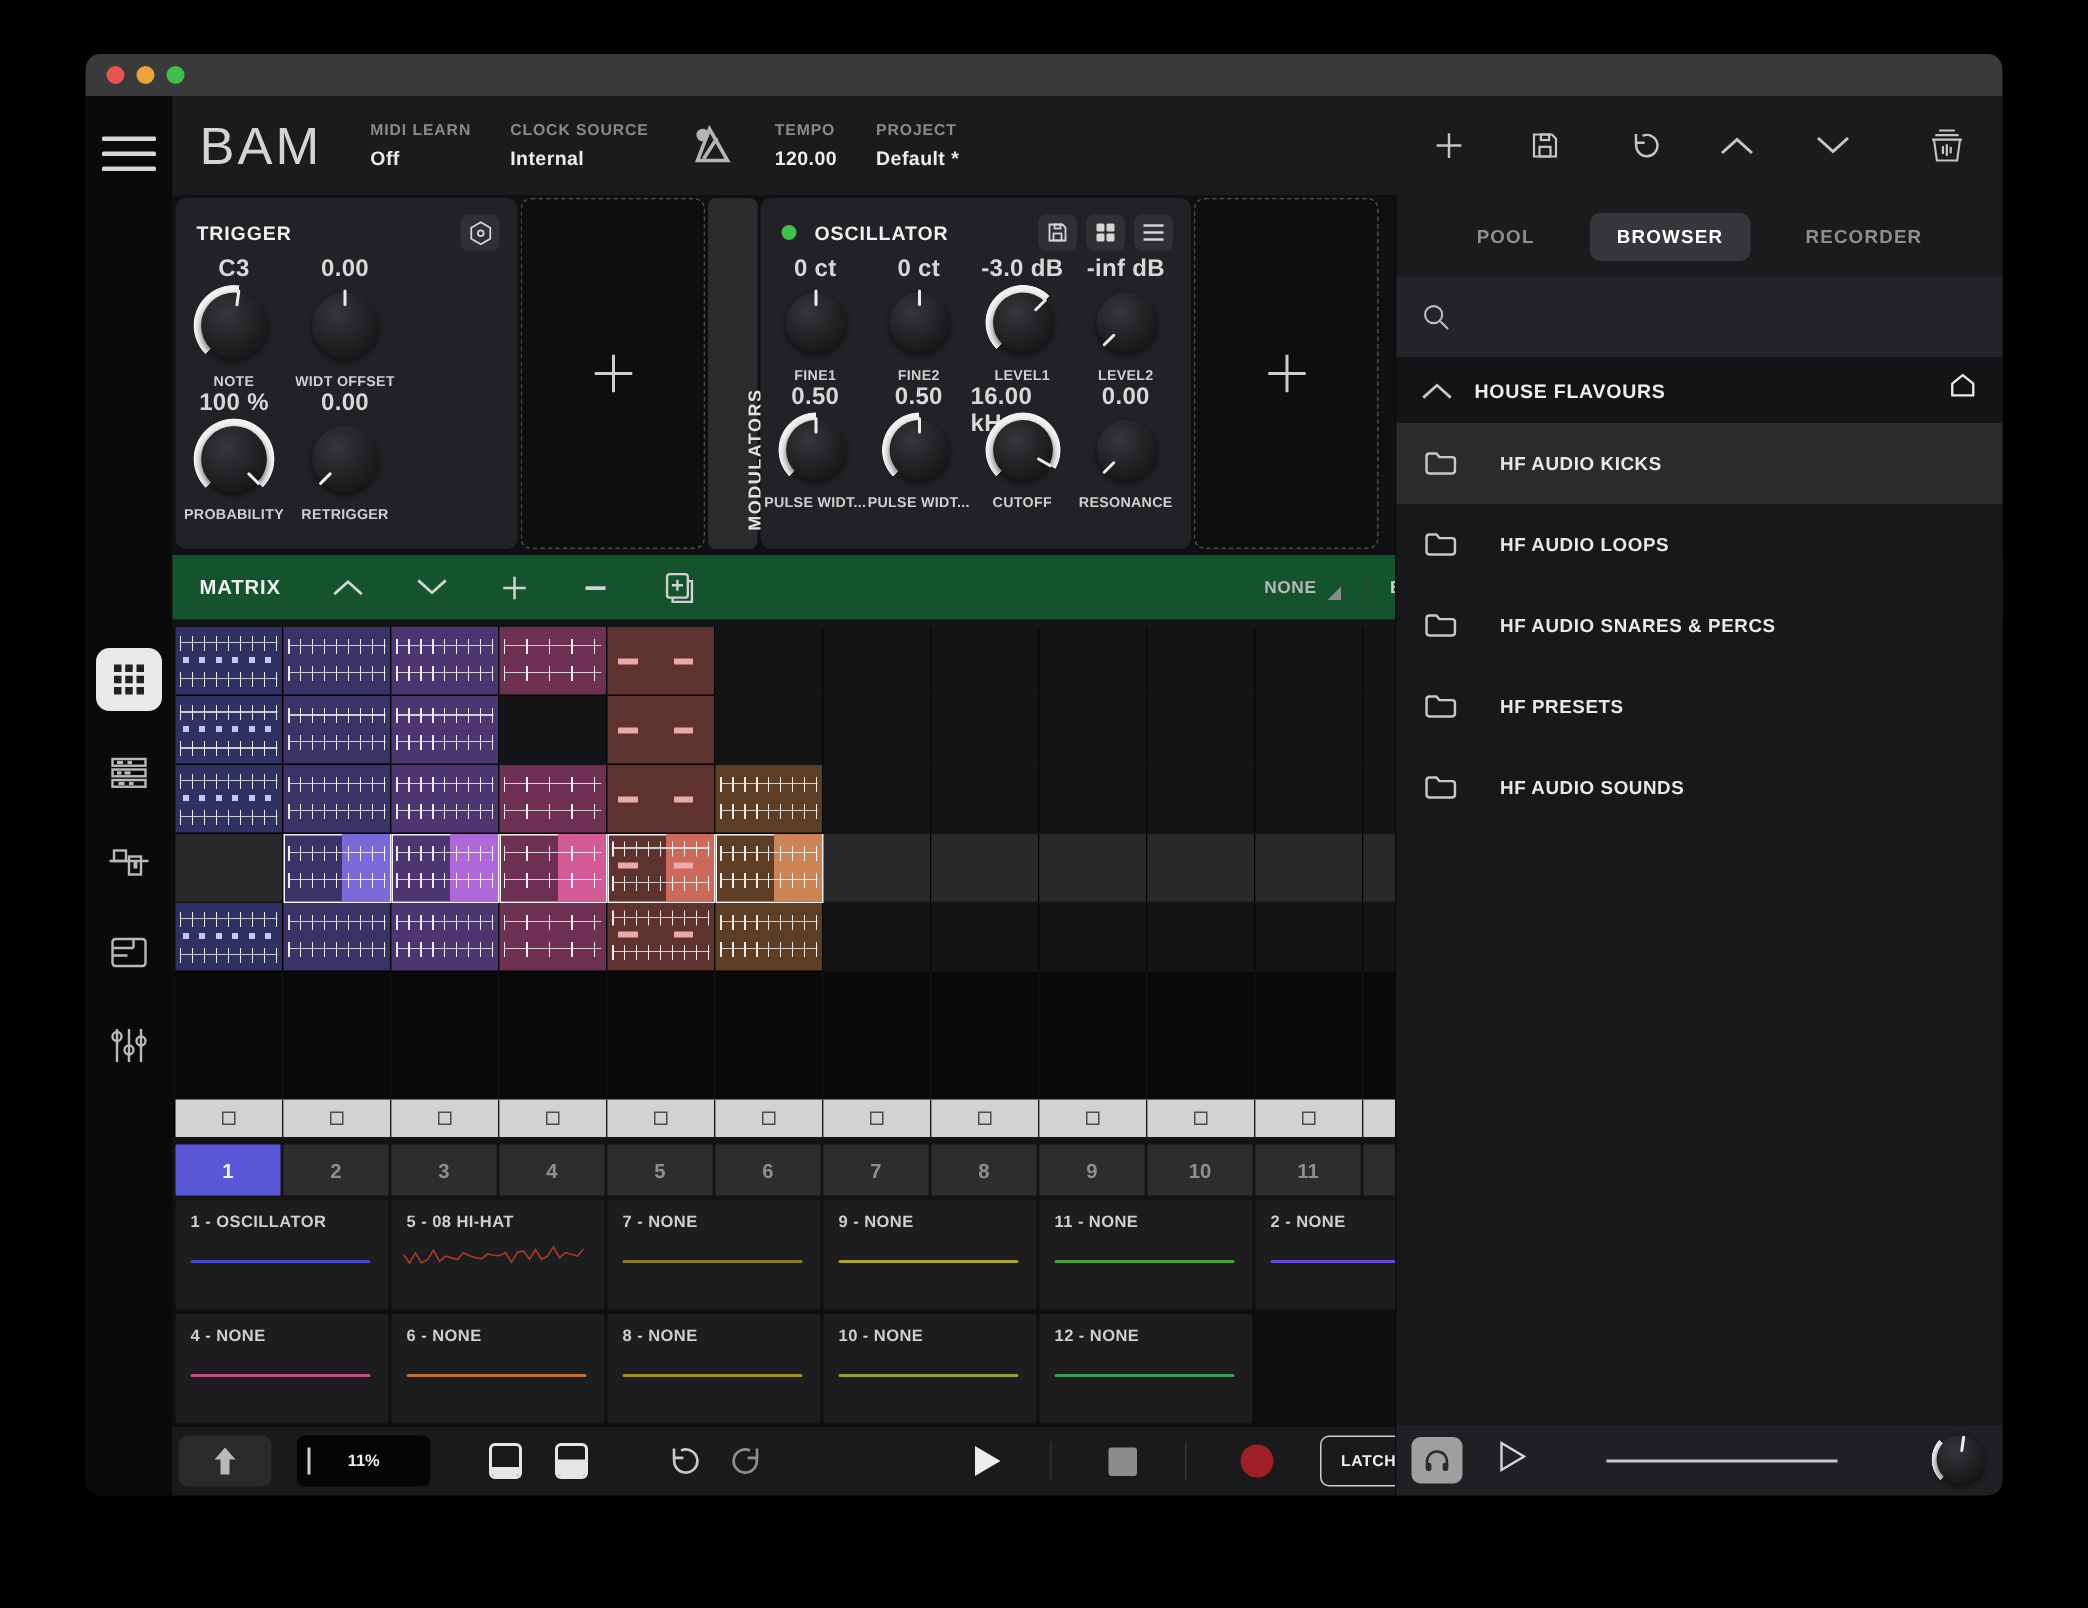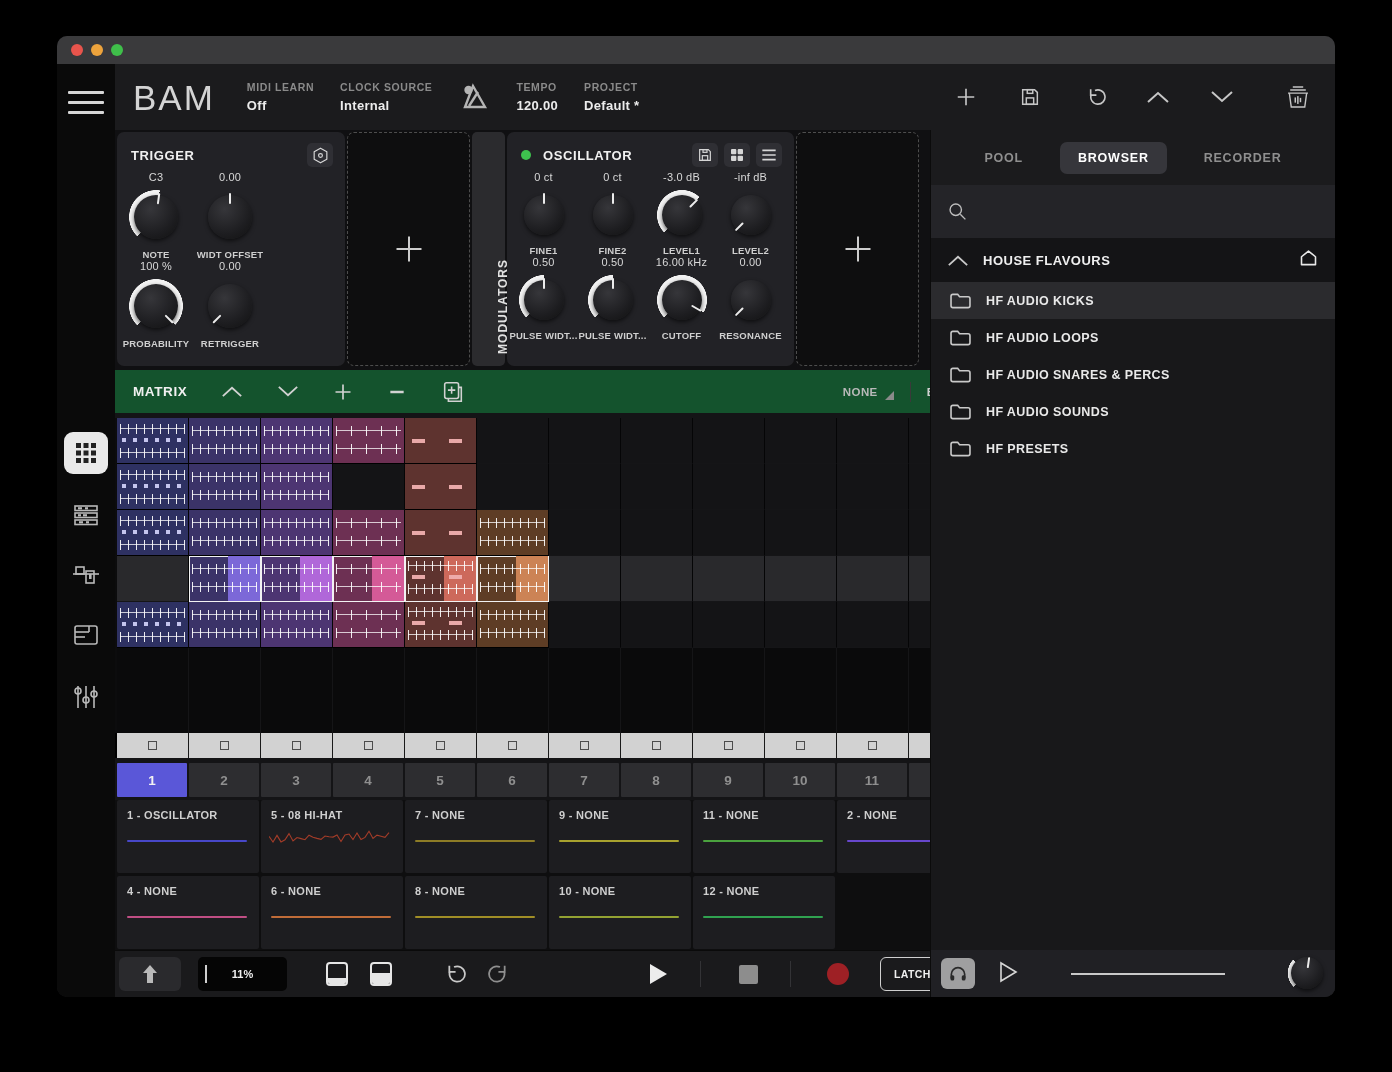--- a/index.html
+++ b/index.html
@@ -33,21 +33,21 @@
   .p-head{display:flex;align-items:center;padding:11px 12px 4px 14px;}
   .p-title{font-size:13px;font-weight:bold;color:#f0f0f0;letter-spacing:.6px;}
   .p-tools{margin-left:auto;display:flex;gap:6px;align-items:center;}
   .p-tools .tb{width:26px;height:24px;border-radius:5px;background:#2f2f34;display:flex;align-items:center;justify-content:center;color:#d6d6d6;}
   .slot{width:123px;border:1.5px dashed #4d4d4d;border-radius:7px;background:#0e0e0f;display:flex;align-items:center;justify-content:center;color:#cdcdcd;font-size:34px;font-weight:200;}
   .modtab{width:33px;background:#2b2b2e;border-radius:5px;position:relative;}
   .modtab span{position:absolute;bottom:12px;left:50%;transform:translateX(-50%);writing-mode:vertical-rl;
     rotate:180deg;font-size:12px;font-weight:bold;color:#e2e2e2;letter-spacing:1px;}
   .krow{display:flex;padding:0 2px;}
   .knob-u{display:flex;flex-direction:column;align-items:center;}
-  .kv{font-size:11px;color:#d8d8d8;font-weight:normal;height:15px;letter-spacing:.2px;}
+  .kv{font-size:16px;color:#d8d8d8;font-weight:bold;height:15px;letter-spacing:.2px;}
   .kwrap{position:relative;margin:3px 0 4px 0;}
   .karc{position:absolute;inset:0;border-radius:50%;
     -webkit-mask:radial-gradient(closest-side,transparent 69%,#000 71% 95%,transparent 97%);
     mask:radial-gradient(closest-side,transparent 69%,#000 71% 95%,transparent 97%);}
   .kcap{position:absolute;inset:6px;border-radius:50%;
     background:radial-gradient(circle at 38% 32%,#36363a, #1d1d20 62%,#111 100%);
     box-shadow:0 2px 4px rgba(0,0,0,.6);}
   .kptr{position:absolute;inset:0;}
   .kptr::before{content:'';position:absolute;top:4px;left:calc(50% - 1px);width:2px;height:11px;background:#ececec;border-radius:1px;}
   .kl{font-size:9.5px;font-weight:bold;color:#cfcfcf;letter-spacing:.2px;max-width:74px;white-space:nowrap;overflow:hidden;}
@@ -106,21 +106,21 @@
   
   .browser{position:absolute;top:66px;right:0;bottom:0;width:405px;background:#1b1b1d;border-left:1px solid #0b0b0b;display:flex;flex-direction:column;z-index:10;}
   .btabs{height:55px;display:flex;align-items:center;justify-content:space-around;padding:0 26px;}
   .btab{font-size:12.5px;font-weight:bold;color:#8f8f8f;letter-spacing:.8px;padding:9px 18px;border-radius:7px;}
   .btab.active{background:#36363b;color:#fff;}
   .bsearch{height:53px;background:#242428;display:flex;align-items:center;padding:0 16px;color:#bdbdbd;}
   .bhf{height:44px;background:#141416;display:flex;align-items:center;padding:0 16px;color:#c9c9c9;}
   .bhf .hft{font-size:13px;font-weight:bold;color:#efefef;letter-spacing:.5px;margin-left:14px;}
   .bhf .home{margin-left:auto;color:#e8e8e8;}
   .blist{flex:1;background:#18181a;}
-  .brow{height:37px;display:flex;align-items:center;padding:0 18px;color:#c9c9c9;}
+  .brow{height:54px;display:flex;align-items:center;padding:0 18px;color:#c9c9c9;gap:14px;}
   .brow.active{background:#2b2b2e;}
   .brow .bname{font-size:12.5px;font-weight:bold;color:#e9e9e9;letter-spacing:.4px;margin-left:14px;}
   .bprev{height:47px;background:#202024;display:flex;align-items:center;padding:0 10px;position:relative;}
   .hpbtn{width:34px;height:31px;background:#9f9fa0;border-radius:6px;display:flex;align-items:center;justify-content:center;color:#2a2a2a;}
   .pline2{position:absolute;left:140px;right:110px;top:23px;height:1.5px;background:#c9c9c9;}
   .vknob{position:absolute;right:8px;top:3px;width:40px;height:40px;}
 </style>
 </head>
 <body>
 
@@ -823,27 +823,27 @@
             <div class="brow">
               <svg width="23" height="18" viewBox="0 0 24 19">
                 <path d="M2 4.5 Q2 2.5 4 2.5 L9 2.5 L11 5 L20 5 Q22 5 22 7 L22 14.5 Q22 16.5 20 16.5 L4 16.5 Q2 16.5 2 14.5 Z" fill="none" stroke="currentColor" stroke-width="1.7"></path>
               </svg>
               <div class="bname">HF AUDIO SNARES &amp; PERCS</div>
             </div>
             <div class="brow">
               <svg width="23" height="18" viewBox="0 0 24 19">
                 <path d="M2 4.5 Q2 2.5 4 2.5 L9 2.5 L11 5 L20 5 Q22 5 22 7 L22 14.5 Q22 16.5 20 16.5 L4 16.5 Q2 16.5 2 14.5 Z" fill="none" stroke="currentColor" stroke-width="1.7"></path>
               </svg>
-              <div class="bname">HF AUDIO SOUNDS</div>
+              <div class="bname">HF PRESETS</div>
             </div>
             <div class="brow">
               <svg width="23" height="18" viewBox="0 0 24 19">
                 <path d="M2 4.5 Q2 2.5 4 2.5 L9 2.5 L11 5 L20 5 Q22 5 22 7 L22 14.5 Q22 16.5 20 16.5 L4 16.5 Q2 16.5 2 14.5 Z" fill="none" stroke="currentColor" stroke-width="1.7"></path>
               </svg>
-              <div class="bname">HF PRESETS</div>
+              <div class="bname">HF AUDIO SOUNDS</div>
             </div>
           </div>
         <div class="bprev">
           <div class="hpbtn">
               <svg width="20" height="17" viewBox="0 0 24 20">
                 <path d="M4 16 V11 a8 8 0 0 1 16 0 V16" fill="none" stroke="currentColor" stroke-width="2"></path>
                 <rect x="3" y="12" width="4.5" height="6.5" rx="1.8" fill="currentColor"></rect>
                 <rect x="16.5" y="12" width="4.5" height="6.5" rx="1.8" fill="currentColor"></rect>
               </svg>
             </div>

